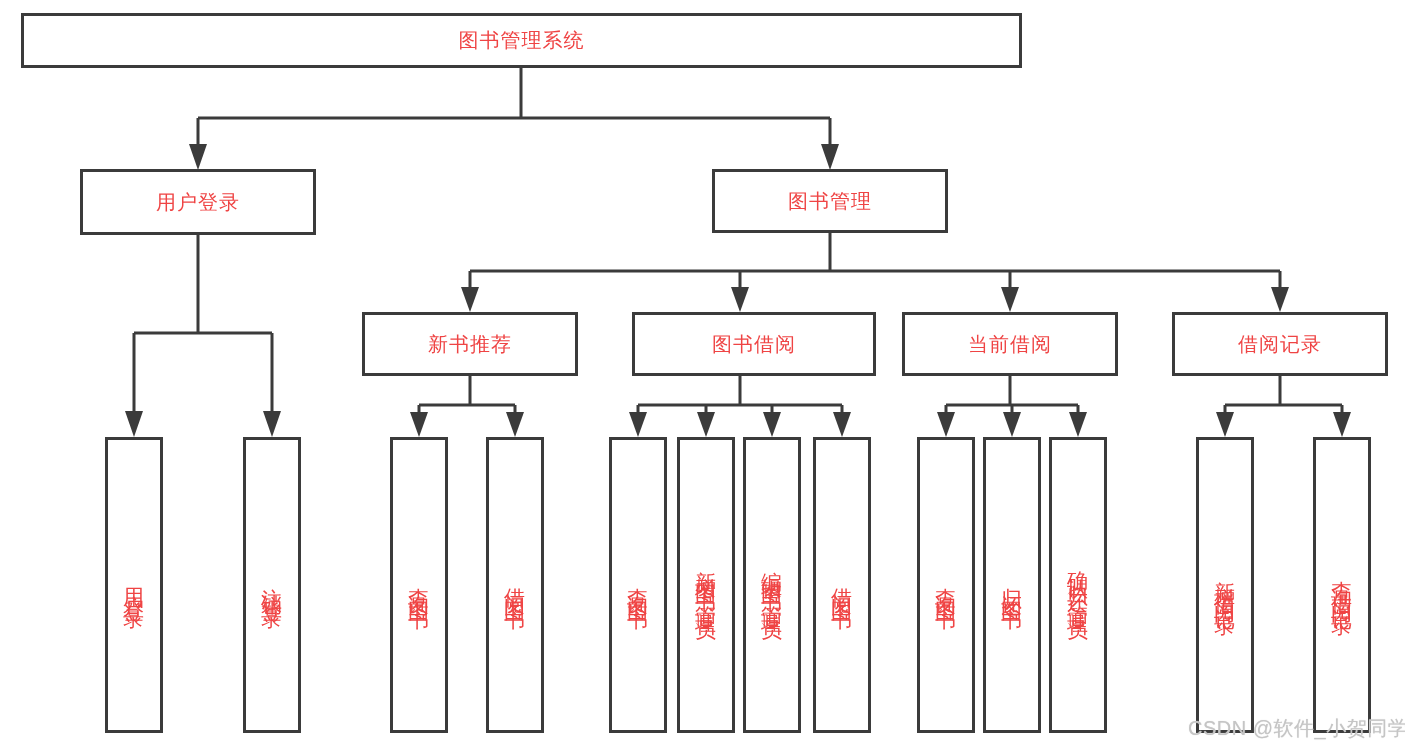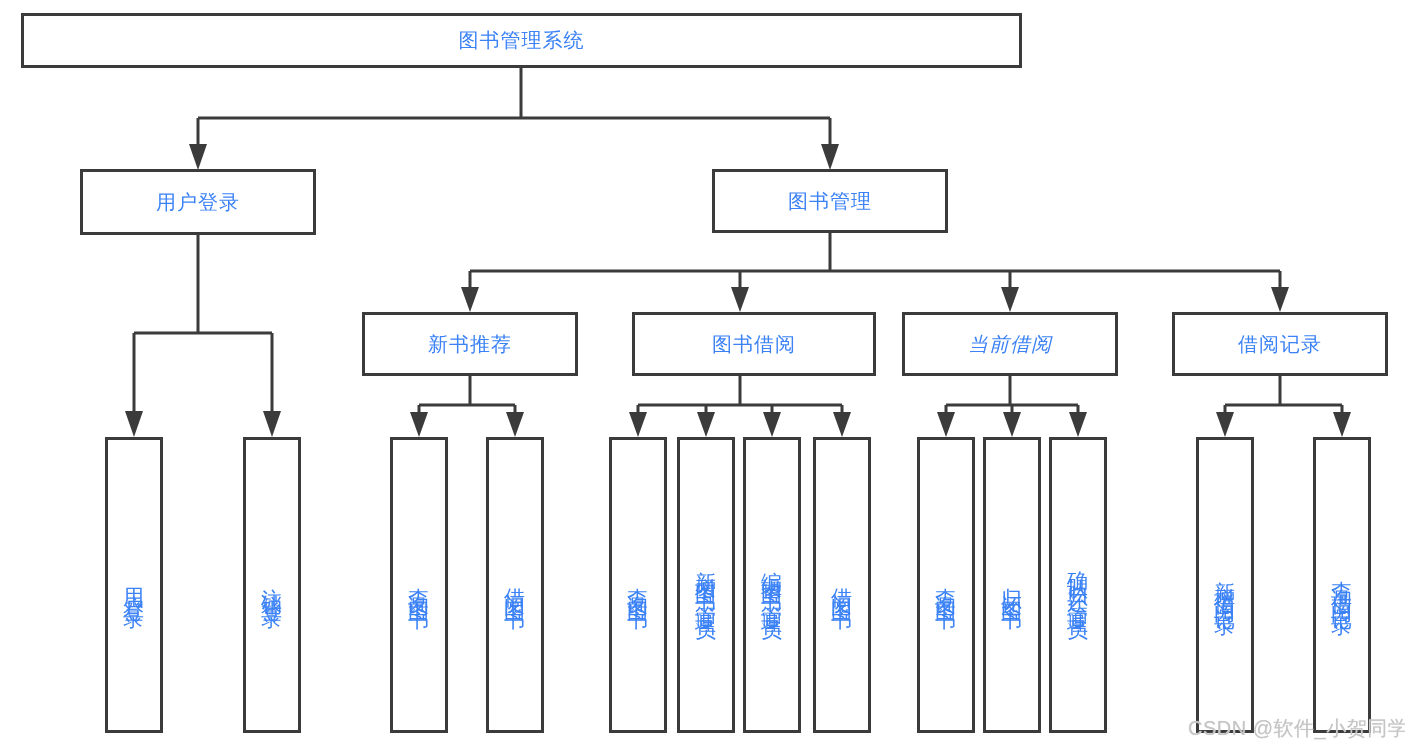--- a/index.html
+++ b/index.html
@@ -6,21 +6,21 @@
   body { font-family:"Liberation Sans","DejaVu Sans",sans-serif; }
   .stage {
     position:relative; width:1405px; height:747px;
     background:#ffffff; overflow:hidden;
   }
   .connectors { position:absolute; left:0; top:0; z-index:1; }
   .box {
     position:absolute; box-sizing:border-box; z-index:2;
     background:#ffffff; border:3px solid #3b3b3b;
     display:flex; align-items:center; justify-content:center;
-    color:#3b82f6; font-size:20px; letter-spacing:1px;
+    color:#ef4444; font-size:20px; letter-spacing:1px;
     white-space:nowrap;
   }
   .leaf {
     font-size:21px;
   }
   .leaf span {
     writing-mode:vertical-rl; text-orientation:mixed;
     letter-spacing:7px; line-height:1;
   }
   .watermark {
@@ -85,21 +85,21 @@
   <div class="box" style="left:712px; top:169px; width:236px; height:64px;">
     <span>图书管理</span>
   </div>
 
   <div class="box" style="left:362px; top:312px; width:216px; height:64px;">
     <span>新书推荐</span>
   </div>
   <div class="box" style="left:632px; top:312px; width:244px; height:64px;">
     <span>图书借阅</span>
   </div>
-  <div class="box" style="left:902px; top:312px; width:216px; height:64px;font-style:italic;">
+  <div class="box" style="left:902px; top:312px; width:216px; height:64px;">
     <span>当前借阅</span>
   </div>
   <div class="box" style="left:1172px; top:312px; width:216px; height:64px;font-family:Liberation Mono, monospace;">
     <span>借阅记录</span>
   </div>
 
   <div class="box leaf" style="left:105px; top:437px; width:58px; height:296px;">
     <span>用户登录</span>
   </div>
   <div class="box leaf" style="left:243px; top:437px; width:58px; height:296px;">

